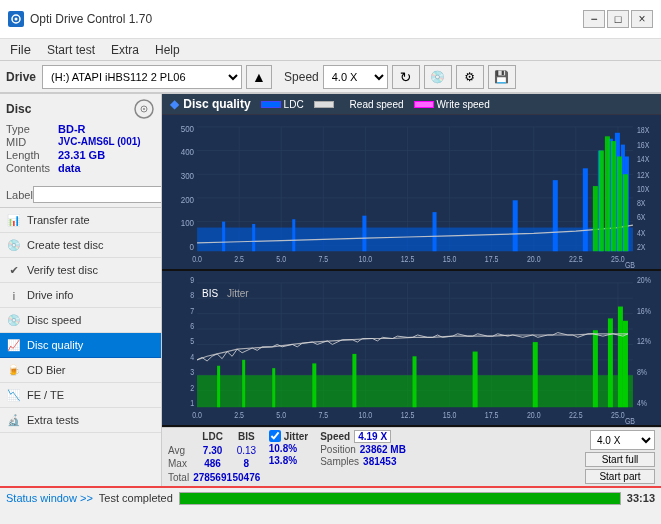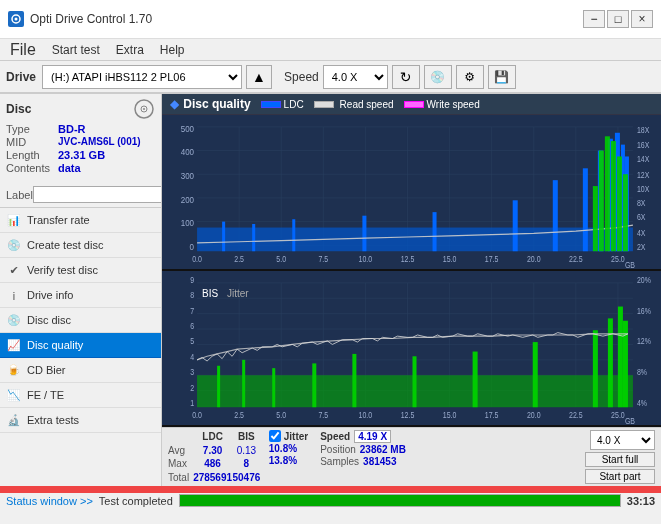--- a/index.html
+++ b/index.html
@@ -20,21 +20,21 @@
       <span style="font-size:12px;color:#333;">Opti Drive Control 1.70</span>
     </div>
     <div style="display:flex; gap:2px;">
       <button style="width:22px;height:18px;border:1px solid #aaa;background:#f0f0f0;cursor:pointer;font-size:12px;line-height:1;">−</button>
       <button style="width:22px;height:18px;border:1px solid #aaa;background:#f0f0f0;cursor:pointer;font-size:11px;line-height:1;">□</button>
       <button style="width:22px;height:18px;border:1px solid #aaa;background:#f0f0f0;cursor:pointer;font-size:12px;line-height:1;color:#333;">×</button>
     </div>
   </div>
 
   <div style="display:flex; height:22px; background:#f0f0f0; align-items:center; padding:0 2px; border-bottom:1px solid #ccc;">
-    <span style="padding:2px 8px;font-size:16px;cursor:pointer;color:#333;">File</span>
+    <span style="padding:2px 8px;font-size:13px;cursor:pointer;color:#333;">File</span>
     <span style="padding:2px 8px;font-size:12px;cursor:pointer;color:#333;">Start test</span>
     <span style="padding:2px 8px;font-size:12px;cursor:pointer;color:#333;">Extra</span>
     <span style="padding:2px 8px;font-size:12px;cursor:pointer;color:#333;">Help</span>
   </div>
 
   <div style="display:flex; align-items:center; gap:4px; background:#f0f0f0; padding:3px 6px; height:32px; border-bottom:1px solid #ccc;">
     <span style="font-size:12px;font-weight:bold;color:#333;margin-right:2px;">Drive</span>
     <select style="height:24px;font-size:11px;background:white;border:1px solid #aaa;padding:0 4px;width:200px;">
       <option>(H:)  ATAPI iHBS112  2 PL06</option>
     </select>
@@ -100,21 +100,21 @@
       <div style="display:flex;align-items:center;padding:4px 6px;cursor:pointer;font-size:11px;color:#333;border-bottom:1px solid #ddd;background:#f0f0f0;">
         <span style="width:16px;height:16px;margin-right:5px;display:flex;align-items:center;justify-content:center;color:#555;">✔</span>
         <span>Verify test disc</span>
       </div>
       <div style="display:flex;align-items:center;padding:4px 6px;cursor:pointer;font-size:11px;color:#333;border-bottom:1px solid #ddd;background:#f0f0f0;">
         <span style="width:16px;height:16px;margin-right:5px;display:flex;align-items:center;justify-content:center;color:#555;">ℹ</span>
         <span>Drive info</span>
       </div>
       <div style="display:flex;align-items:center;padding:4px 6px;cursor:pointer;font-size:11px;color:#333;border-bottom:1px solid #ddd;background:#f0f0f0;">
         <span style="width:16px;height:16px;margin-right:5px;display:flex;align-items:center;justify-content:center;color:#555;">💿</span>
-        <span>Disc disc</span>
+        <span>Disc speed</span>
       </div>
       <div style="display:flex;align-items:center;padding:4px 6px;cursor:pointer;font-size:11px;color:white;border-bottom:1px solid #0060c0;background:#0078d7;">
         <span style="width:16px;height:16px;margin-right:5px;display:flex;align-items:center;justify-content:center;color:white;">📈</span>
         <span>Disc quality</span>
       </div>
       <div style="display:flex;align-items:center;padding:4px 6px;cursor:pointer;font-size:11px;color:#333;border-bottom:1px solid #ddd;background:#f0f0f0;">
         <span style="width:16px;height:16px;margin-right:5px;display:flex;align-items:center;justify-content:center;color:#555;">🍺</span>
         <span>CD Bier</span>
       </div>
       <div style="display:flex;align-items:center;padding:4px 6px;cursor:pointer;font-size:11px;color:#333;border-bottom:1px solid #ddd;background:#f0f0f0;">
@@ -131,21 +131,21 @@
   <div style="flex:1;display:flex;flex-direction:column;overflow:hidden;background:#1a2535;">
 
     <div style="display:flex;align-items:center;background:#2c3e52;padding:3px 8px;border-bottom:1px solid #334;">
       <span style="color:#4488ff;margin-right:4px;font-size:12px;">◆</span>
       <span style="color:white;font-size:12px;font-weight:bold;margin-right:10px;">Disc quality</span>
       <div style="display:flex;gap:10px;align-items:center;font-size:10px;">
         <div style="display:flex;align-items:center;gap:3px;">
           <div style="width:20px;height:7px;background:#0066ff;border:1px solid #44f;"></div>
           <span style="color:white;">LDC</span>
         </div>
-        <div style="display:flex;align-items:center;gap:6px;">
+        <div style="display:flex;align-items:center;gap:16px;">
           <div style="width:20px;height:7px;background:#dddddd;border:1px solid #aaa;"></div>
           <span style="color:white;">Read speed</span>
         </div>
         <div style="display:flex;align-items:center;gap:3px;">
           <div style="width:20px;height:7px;background:#ff66ff;border:1px solid #f0f;"></div>
           <span style="color:white;">Write speed</span>
         </div>
       </div>
     </div>
 
@@ -370,20 +370,20 @@
         <select style="height:20px;font-size:10px;background:white;border:1px solid #aaa;padding:0 2px;width:65px;">
           <option>4.0 X</option>
         </select>
         <button style="background:#f0f0f0;border:1px solid #aaa;padding:1px 8px;cursor:pointer;font-size:10px;white-space:nowrap;width:70px;">Start full</button>
         <button style="background:#f0f0f0;border:1px solid #aaa;padding:1px 8px;cursor:pointer;font-size:10px;white-space:nowrap;width:70px;">Start part</button>
       </div>
     </div>
   </div>
 </div>
 
-<div style="border-top:7px solid #ef4444;height:22px;background:#f0f0f0;display:flex;align-items:center;padding:0 6px;">
+<div style="border-top:2px solid #ef4444;height:22px;background:#f0f0f0;display:flex;align-items:center;padding:0 6px;">
   <button style="font-size:11px;color:#0078d7;cursor:pointer;border:none;background:transparent;padding:0;margin-right:6px;">Status window &gt;&gt;</button>
   <span style="font-size:11px;color:#333;margin-right:6px;">Test completed</span>
   <div style="flex:1;height:13px;background:#ddd;border:1px solid #aaa;overflow:hidden;">
     <div style="height:100%;background:#00aa00;width:100%;"></div>
   </div>
   <span style="font-size:11px;color:#333;margin-left:6px;font-weight:bold;">33:13</span>
 </div>
 
 </body></html>

